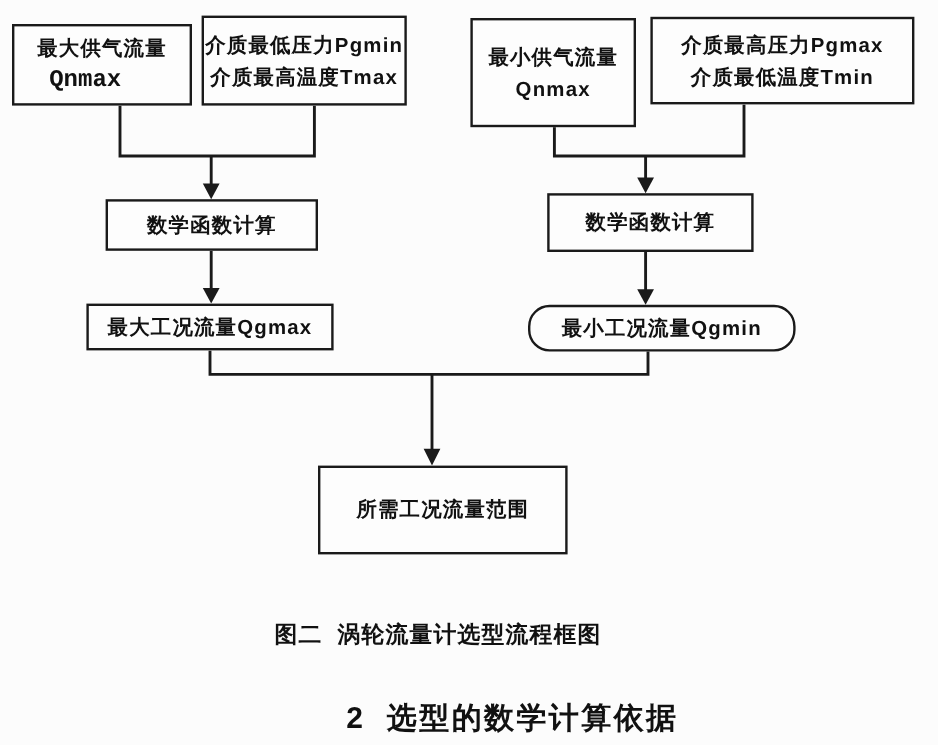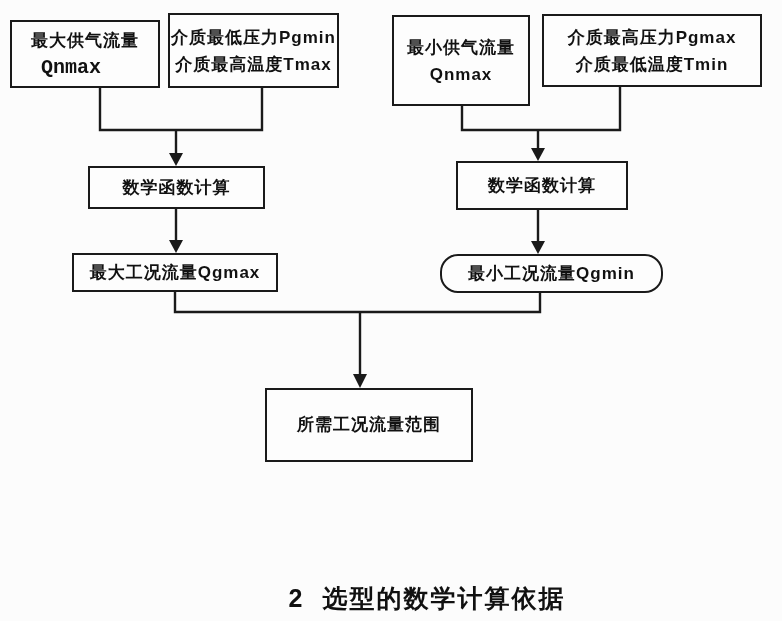--- a/index.html
+++ b/index.html
@@ -131,15 +131,16 @@
   </div>
 
   <div class="box" style="left:440px; top:254px; width:223px; height:39px;border-radius:18px;">
     <span class="ln">最小工况流量Qgmin</span>
   </div>
 
   <div class="box result-box" style="left:265px; top:388px; width:208px; height:74px;">
     <span class="ln">所需工况流量范围</span>
   </div>
 
+  <div class="caption">图二  涡轮流量计选型流程框图</div>
   <div class="heading">2  选型的数学计算依据</div>
 
 </div>
 
 </body></html>

